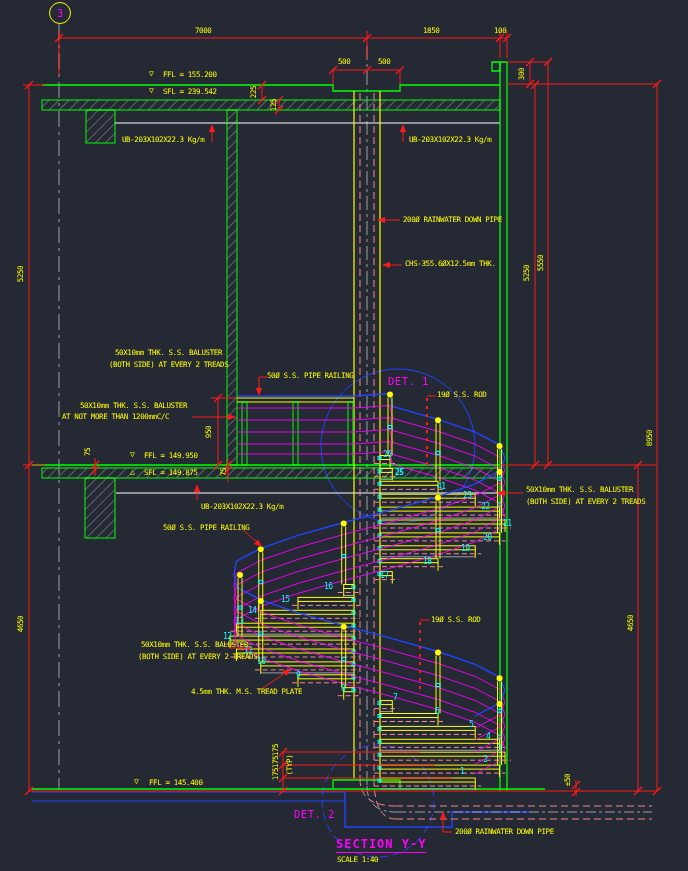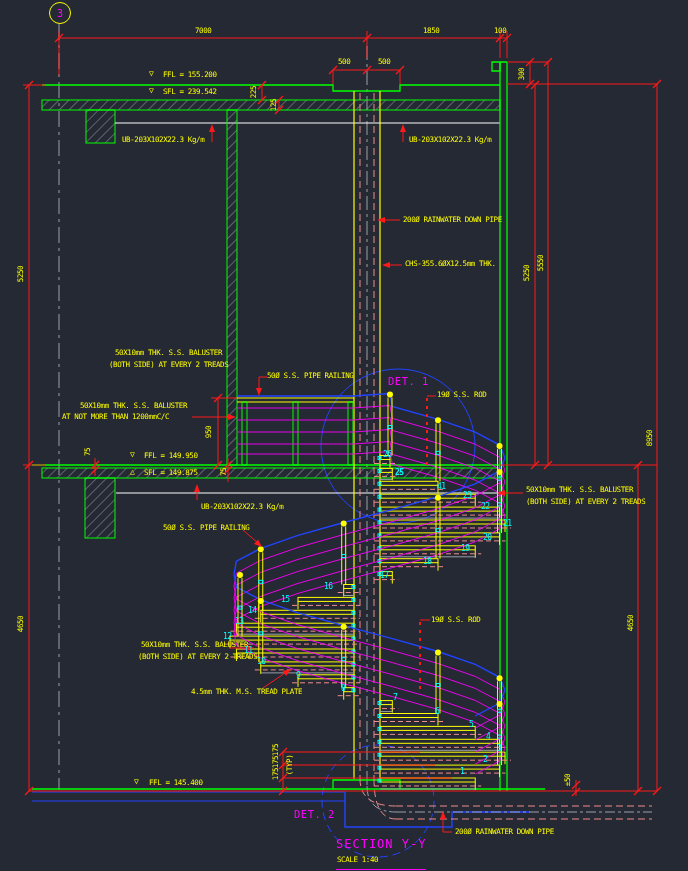--- a/index.html
+++ b/index.html
@@ -3,21 +3,21 @@
 <meta charset="utf-8">
 <style>
   html,body{margin:0;padding:0;background:#11151c;}
   .stage{position:relative;width:688px;height:871px;background:#242933;overflow:hidden;
          font-family:"DejaVu Sans Mono",monospace;}
   svg{position:absolute;left:0;top:0;}
   .lbl{position:absolute;font-size:7.5px;letter-spacing:-0.4px;color:#ffff00;white-space:nowrap;line-height:1;}
   .rot{transform:translate(-50%,-50%) rotate(-90deg);}
   .mg{color:#ff00ff;}
   .det{font-size:10.5px;letter-spacing:0.5px;}
-  .sect{font-size:12px;letter-spacing:1px;border-bottom:1.5px solid #ff00ff;padding-bottom:19px;}
+  .sect{font-size:12px;letter-spacing:1px;border-bottom:1.5px solid #ff00ff;padding-bottom:2px;font-weight:bold;}
   .tri{font-size:8px;}
   .bubble{position:absolute;left:49px;top:2px;width:20px;height:20px;border:1.2px solid #ffff00;
           border-radius:50%;color:#ff00ff;font-size:10px;display:flex;align-items:center;justify-content:center;}
   .tn{position:absolute;font-size:8px;color:#00ffff;letter-spacing:-0.5px;line-height:1;}
 </style>
 </head>
 <body>
 
 <div class="stage">
   <svg id="cad" width="688" height="871" viewBox="0 0 688 871">

